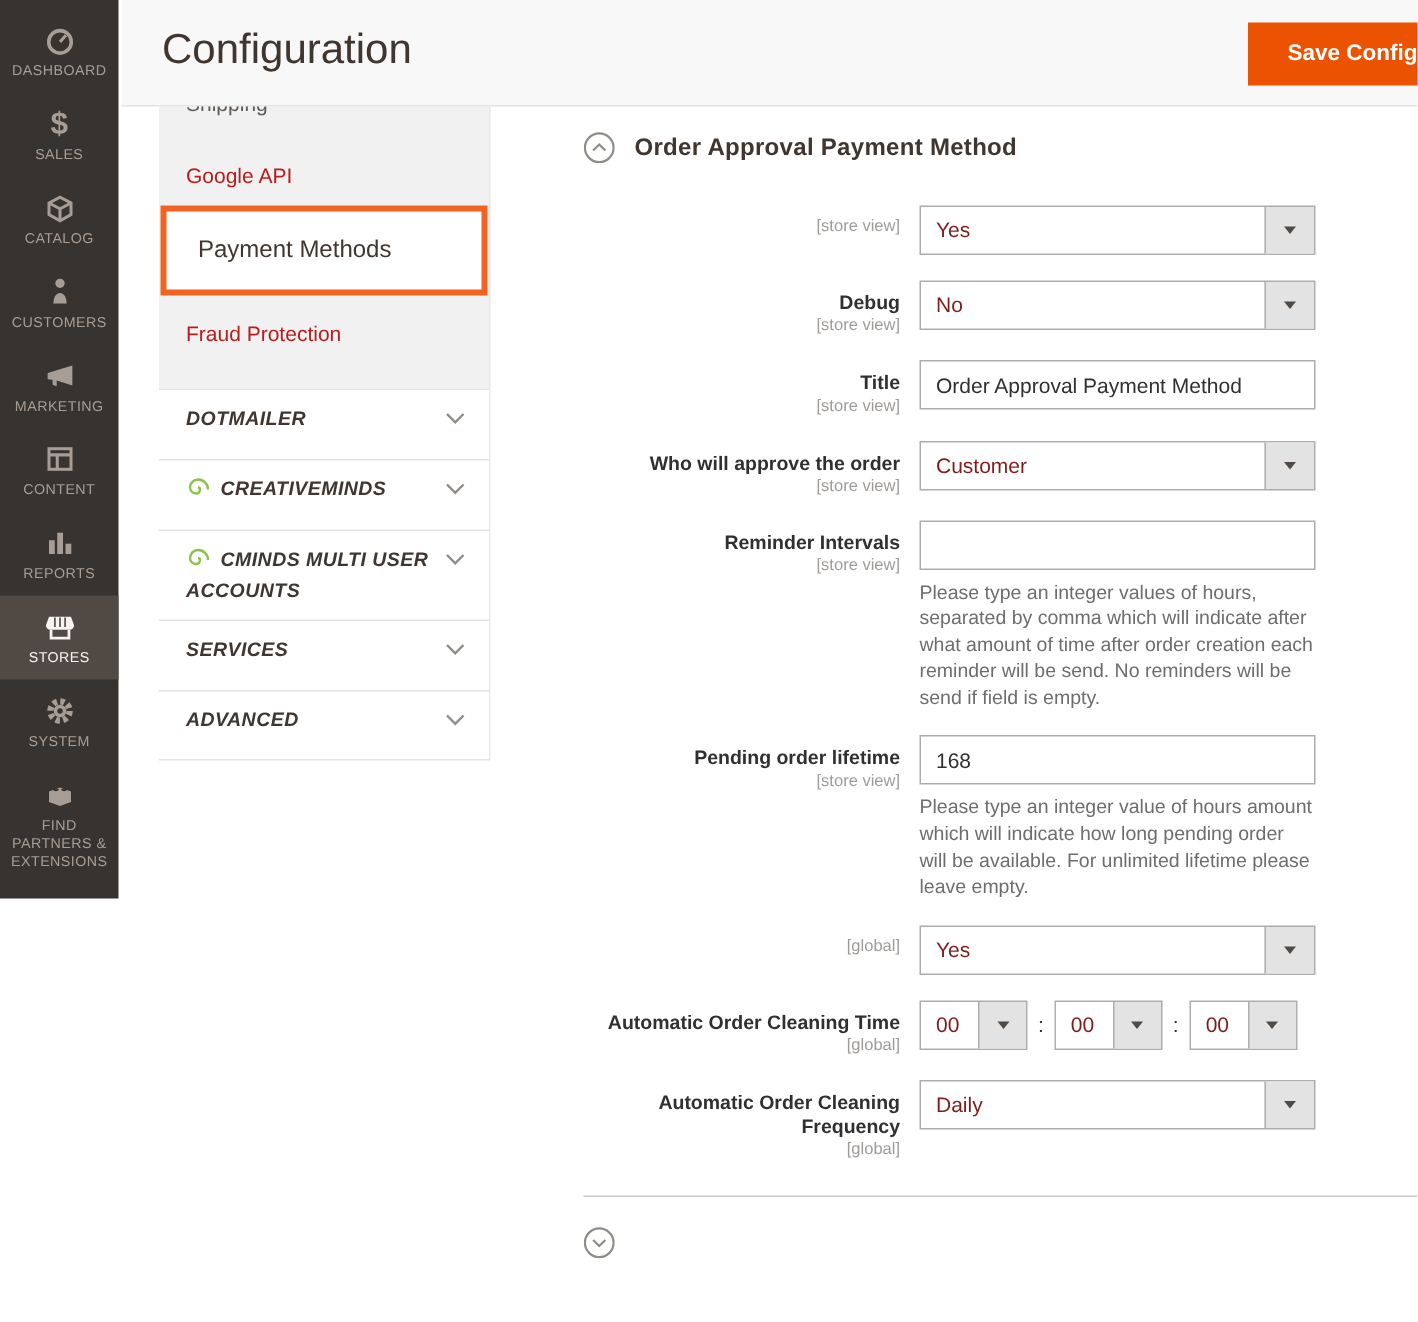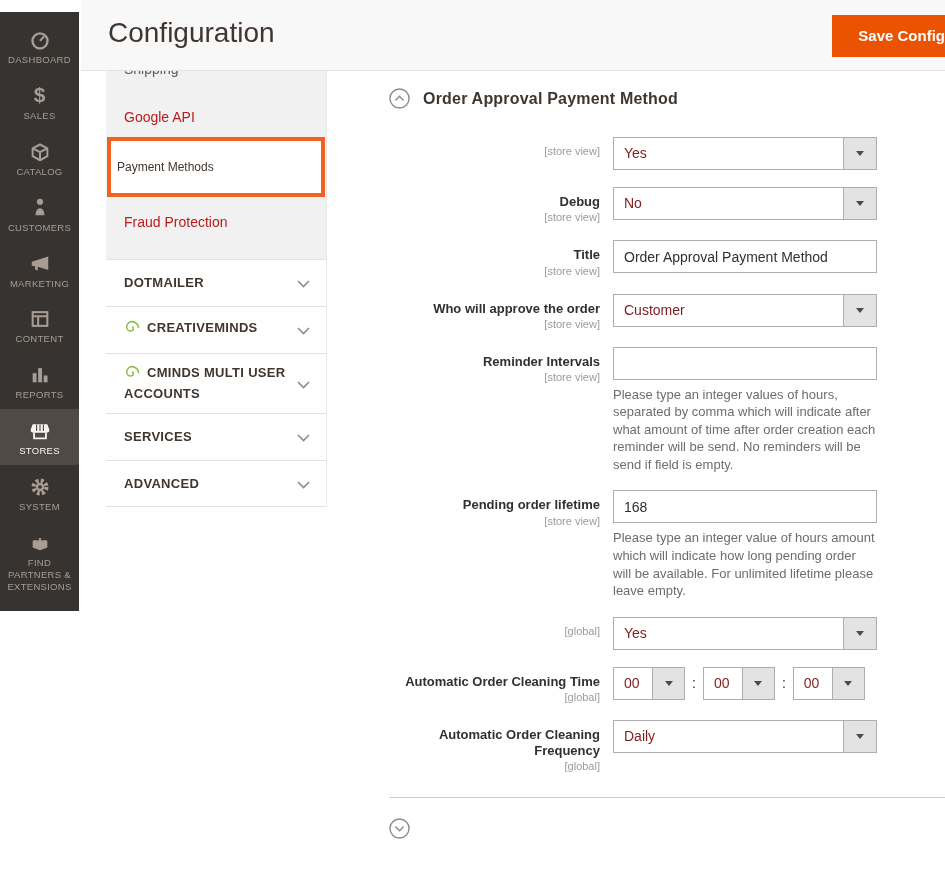--- a/index.html
+++ b/index.html
@@ -1,21 +1,21 @@
 <!DOCTYPE html>
 <html><head>
 <meta charset="utf-8">
 <style>
   * { margin:0; padding:0; box-sizing:border-box; }
   html,body { width:945px; height:881px; overflow:hidden; background:#fff;
     font-family:"Liberation Sans","DejaVu Sans",sans-serif; }
   .app { position:relative; width:945px; height:881px; background:#fff; }
 
   
-  .sidenav { position:absolute; left:0; top:12px; width:79px; height:599px; background:#373330; padding-top:6px; }
+  .sidenav { position:absolute; left:0; top:0; width:79px; height:599px; background:#373330; padding-top:6px; }
   .nav-item { width:79px; text-align:center; padding:9px 2px 8px; color:#a79d95; cursor:pointer; }
   .nav-item.selected { background:#514943; color:#f7f3ef; }
   .nav-item .nicon { display:block; height:24px; line-height:24px; }
   .nav-item svg { width:22px; height:22px; vertical-align:middle; }
   .nav-item .dollar { font-size:21px; font-weight:bold; line-height:24px; }
   .nav-label { display:block; font-size:9.5px; letter-spacing:.3px; margin-top:3px; line-height:1.25; }
 
   
   .page-header { position:absolute; left:81px; top:0; width:906px; height:71px; background:#f8f8f8; border-bottom:1px solid #e3e3e3; }
   .page-title { position:absolute; left:27px; top:17px; font-size:28px; font-weight:400; color:#41362f; }
@@ -24,23 +24,23 @@
 
   
   .confignav { position:absolute; left:106px; top:71px; width:221px; }
   .cfg-top { background:#f1f1f1; border-right:1px solid #e8e8e8; padding-bottom:29px; }
   .cfg-clip { height:12px; overflow:hidden; padding-left:18px; }
   .cfg-clip span { display:block; margin-top:-10px; font-size:14px; color:#5f5a55; }
   .cfg-item { padding:0 18px; font-size:14px; color:#b91c1c; cursor:pointer; }
   .cfg-item.gap1 { margin-top:26px; }
   .cfg-item.gap2 { margin-top:17px; }
   .cfg-selected { margin:12px 1px 0; background:#fff; border:4px solid #f26322; height:60px; display:flex; align-items:center;
-    padding-left:6px; font-size:12px; color:#41362f; cursor:pointer; }
+    padding-left:21px; font-size:16px; color:#41362f; cursor:pointer; }
   .cfg-acc { background:#fff; border-right:1px solid #e8e8e8; }
-  .acc-row { border-top:1px solid #e3e3e3; min-height:47px; display:flex; align-items:center; padding:10px 16px 10px 18px; cursor:pointer; }
+  .acc-row { border-top:1px solid #e3e3e3; min-height:47px; display:flex; align-items:flex-start; padding:10px 16px 10px 18px; cursor:pointer;font-style:italic; }
   .acc-row:last-child { border-bottom:1px solid #e3e3e3; }
   .acc-title { flex:1; font-size:13px; font-weight:bold; color:#41362f; letter-spacing:.3px; line-height:1.4; }
   .acc-title .cm-icon { display:inline-block; vertical-align:-3px; margin-right:7px; }
   .acc-chev { color:#8f8b87; margin-left:8px; flex:none; }
 
   
   .main { position:absolute; left:327px; top:71px; width:618px; padding:17px 0 0 62px; }
   .section-head { display:flex; align-items:center; gap:13px; }
   .section-title { font-size:16px; font-weight:bold; color:#41362f; letter-spacing:.2px; }
   .circle-chev { flex:none; display:inline-flex; }

